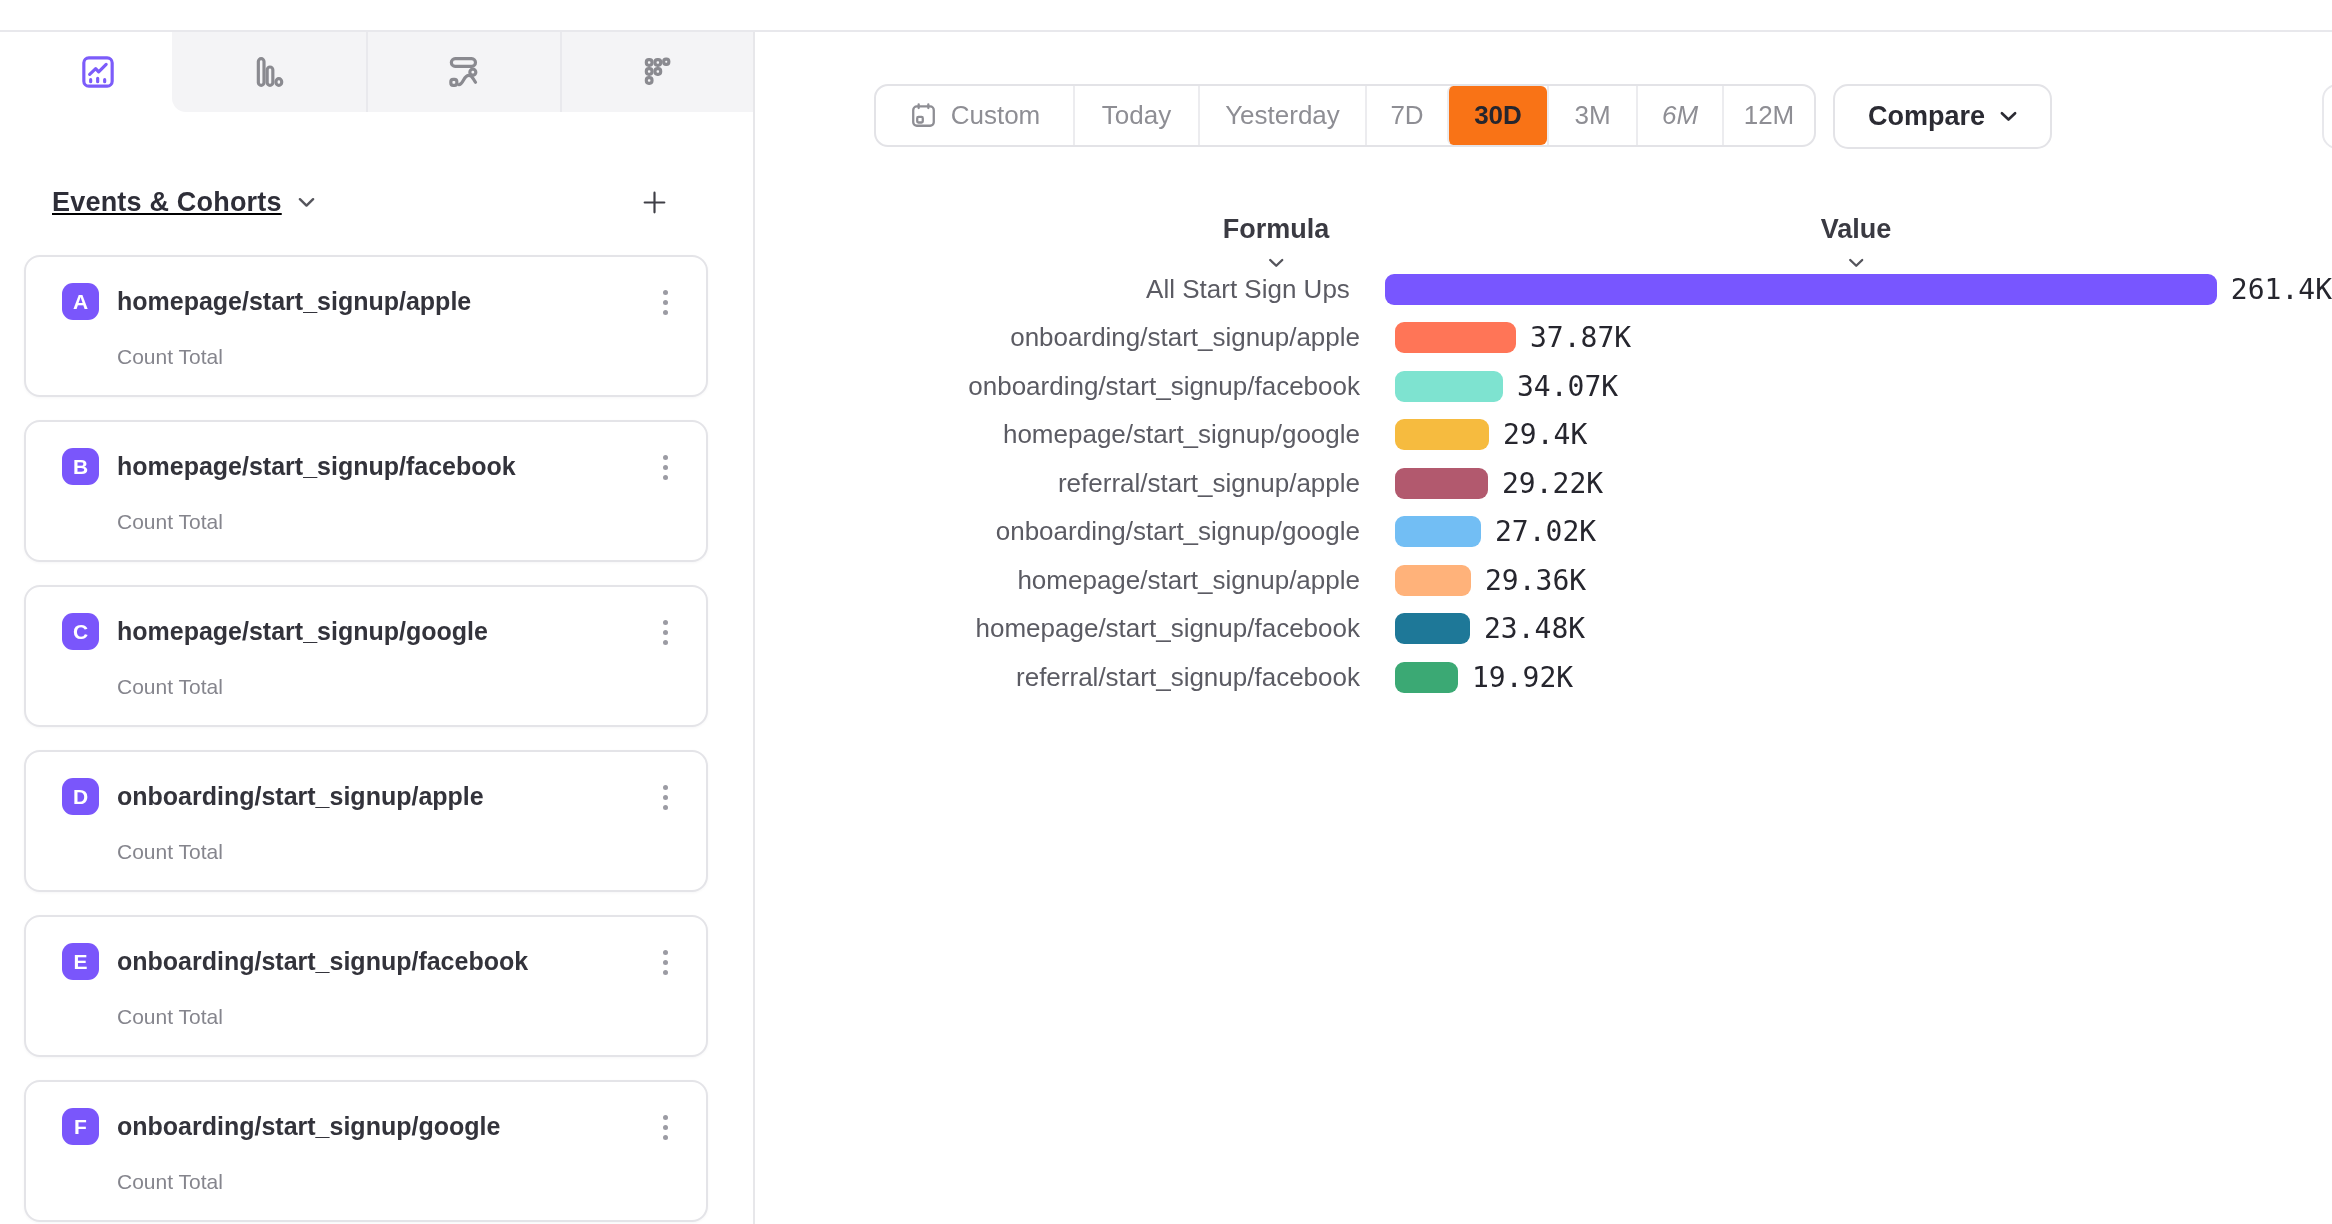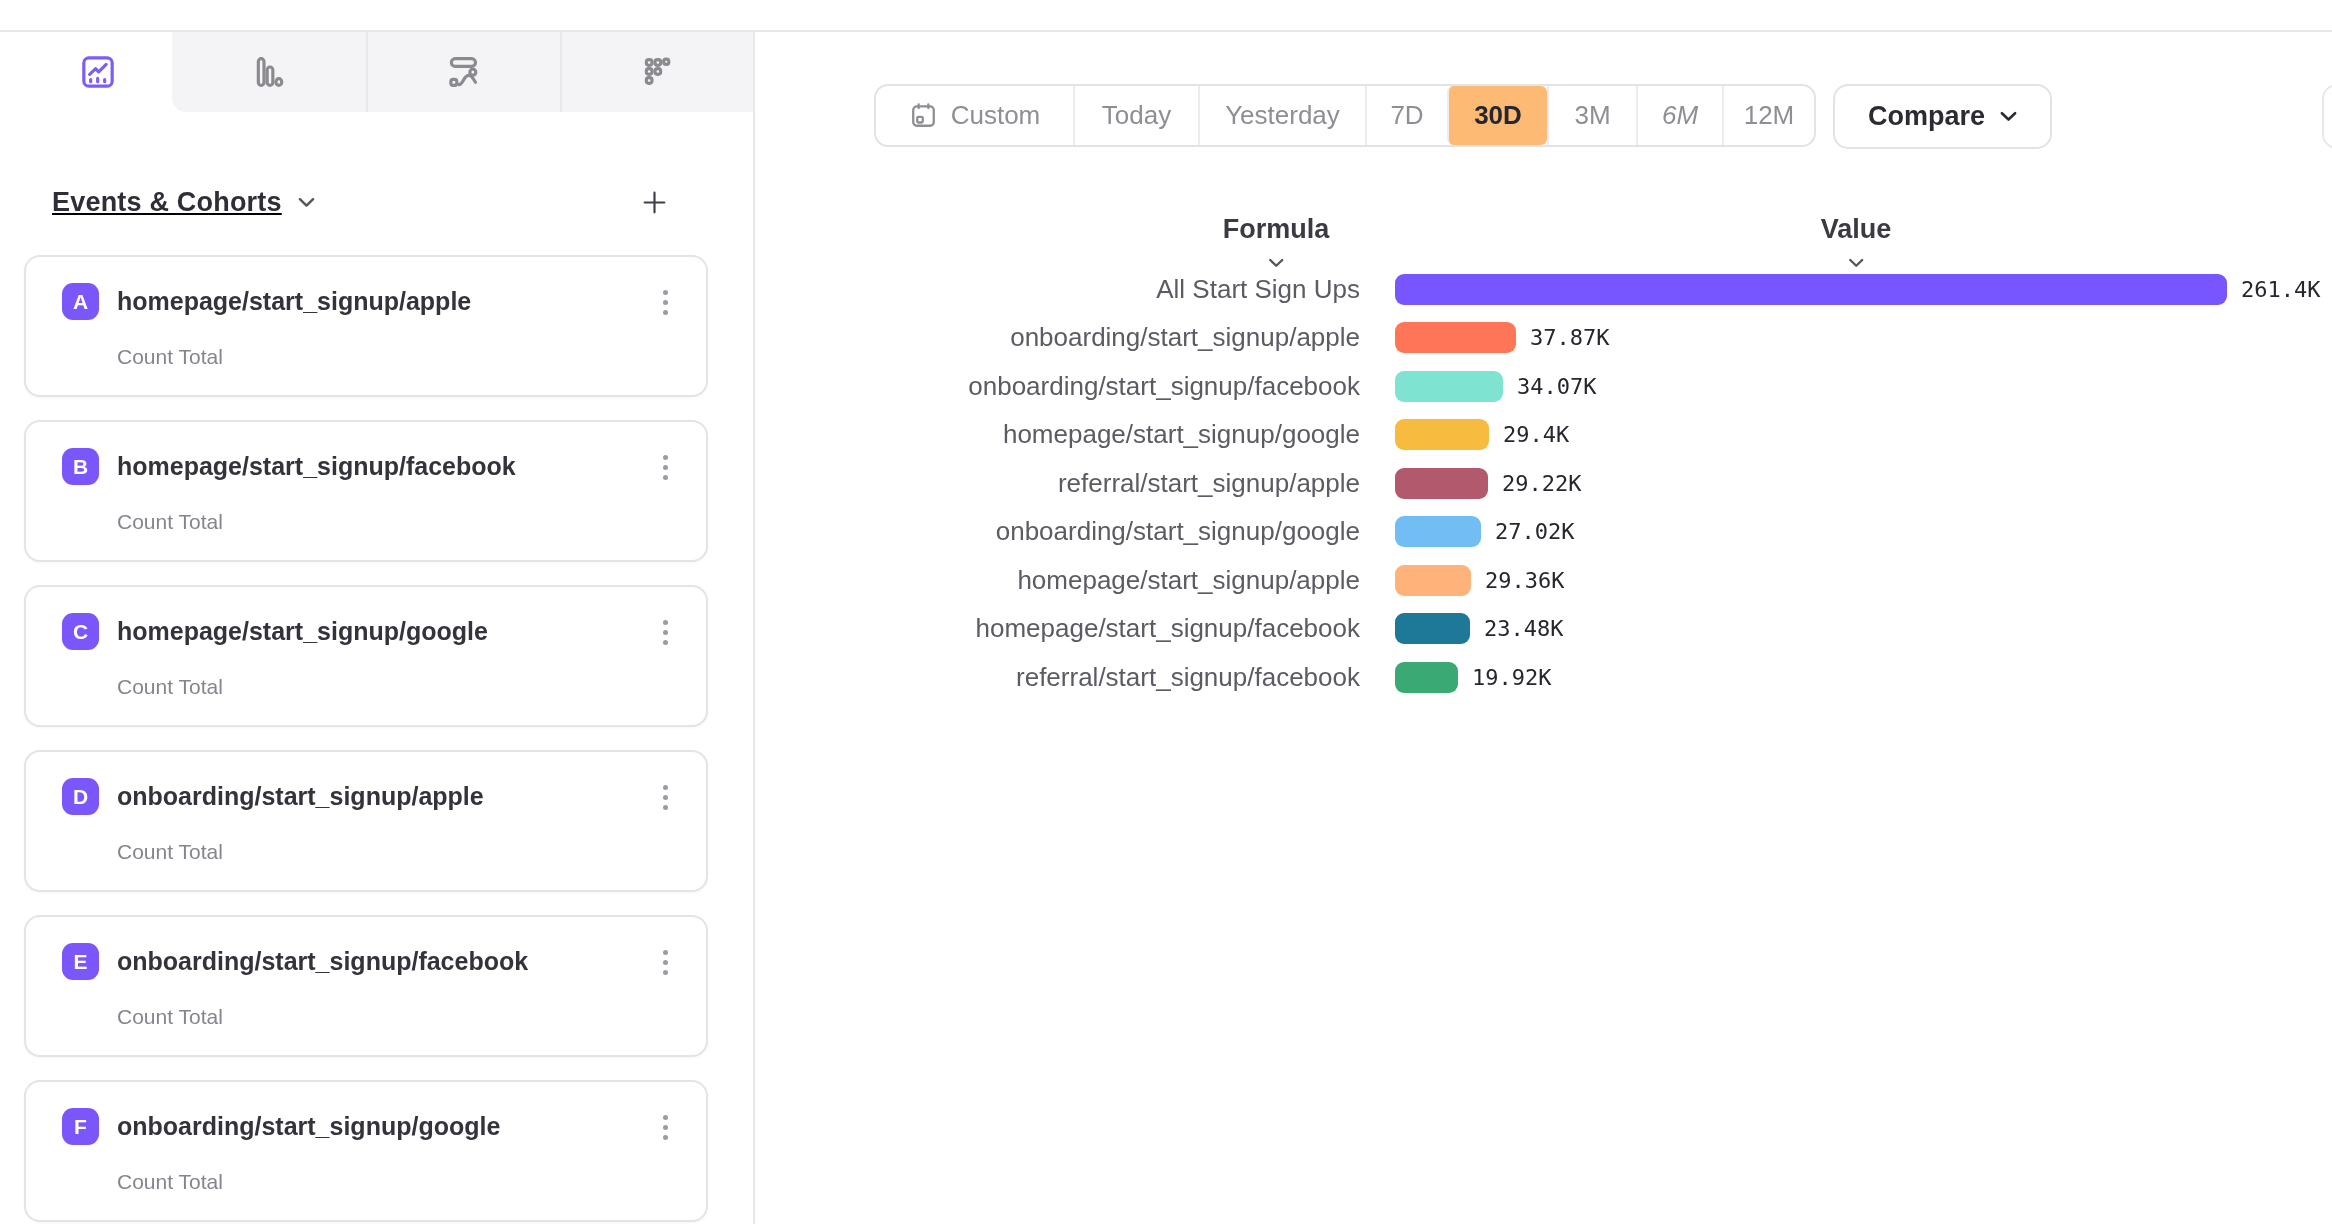--- a/index.html
+++ b/index.html
@@ -34,39 +34,39 @@
   .kebab { position:absolute; right:24px; top:28px; width:34px; height:34px;
     display:flex; flex-direction:column; align-items:center; justify-content:center; gap:5px; cursor:pointer; }
   .kebab i { width:5px; height:5px; border-radius:50%; background:#9b9ba3; }
 
   
   .daterange { position:absolute; left:874px; top:84px; height:63px; display:flex;
     background:#fff; border:2px solid #e3e3e7; border-radius:14px; overflow:hidden; }
   .seg { display:flex; align-items:center; justify-content:center; gap:13px;
     font-size:26px; color:#8e8e94; cursor:pointer; white-space:nowrap; }
   .seg + .seg { border-left:2px solid #ececef; }
-  .seg.selected { background:#fdba74; color:#26262e; font-weight:bold; border-radius:6px; }
+  .seg.selected { background:#f97316; color:#26262e; font-weight:bold; border-radius:6px; }
   .compare-btn { position:absolute; left:1833px; top:84px; height:65px; padding:0 33px;
     display:flex; align-items:center; gap:15px; background:#fff; border:2px solid #e3e3e7;
     border-radius:15px; font-size:27px; font-weight:600; color:#2b2b33; cursor:pointer; }
   .edge-btn { position:absolute; left:2322px; top:84px; width:46px; height:65px;
     background:#fff; border:2px solid #e8e8ec; border-radius:15px; }
 
   
   .col-header { position:absolute; top:214px; transform:translateX(-50%);
     display:flex; align-items:center; gap:13px; font-size:27px; font-weight:600; color:#3a3a42; cursor:pointer;flex-direction:column; }
   .col-header.formula { left:1276px; }
   .col-header.value { left:1856px; }
 
   .bar-rows { position:absolute; left:0; top:265px; width:2332px; }
   .bar-row { height:48.5px; display:flex; align-items:center; }
   .bar-label { width:1360px; text-align:right; font-size:26px; color:#5b5b63; }
   .bar { height:31px; border-radius:9px; margin-left:35px; flex:none; }
   .bar-value { margin-left:14px; font-family:"DejaVu Sans Mono", monospace;
-    font-size:22px; color:#26262e; }
+    font-size:28px; color:#26262e; }
 
   svg { display:block; }
 </style>
 </head>
 <body>
 
 <div class="page">
 
   <div class="topline"></div>
   <div class="tab-strip-gray"></div>

